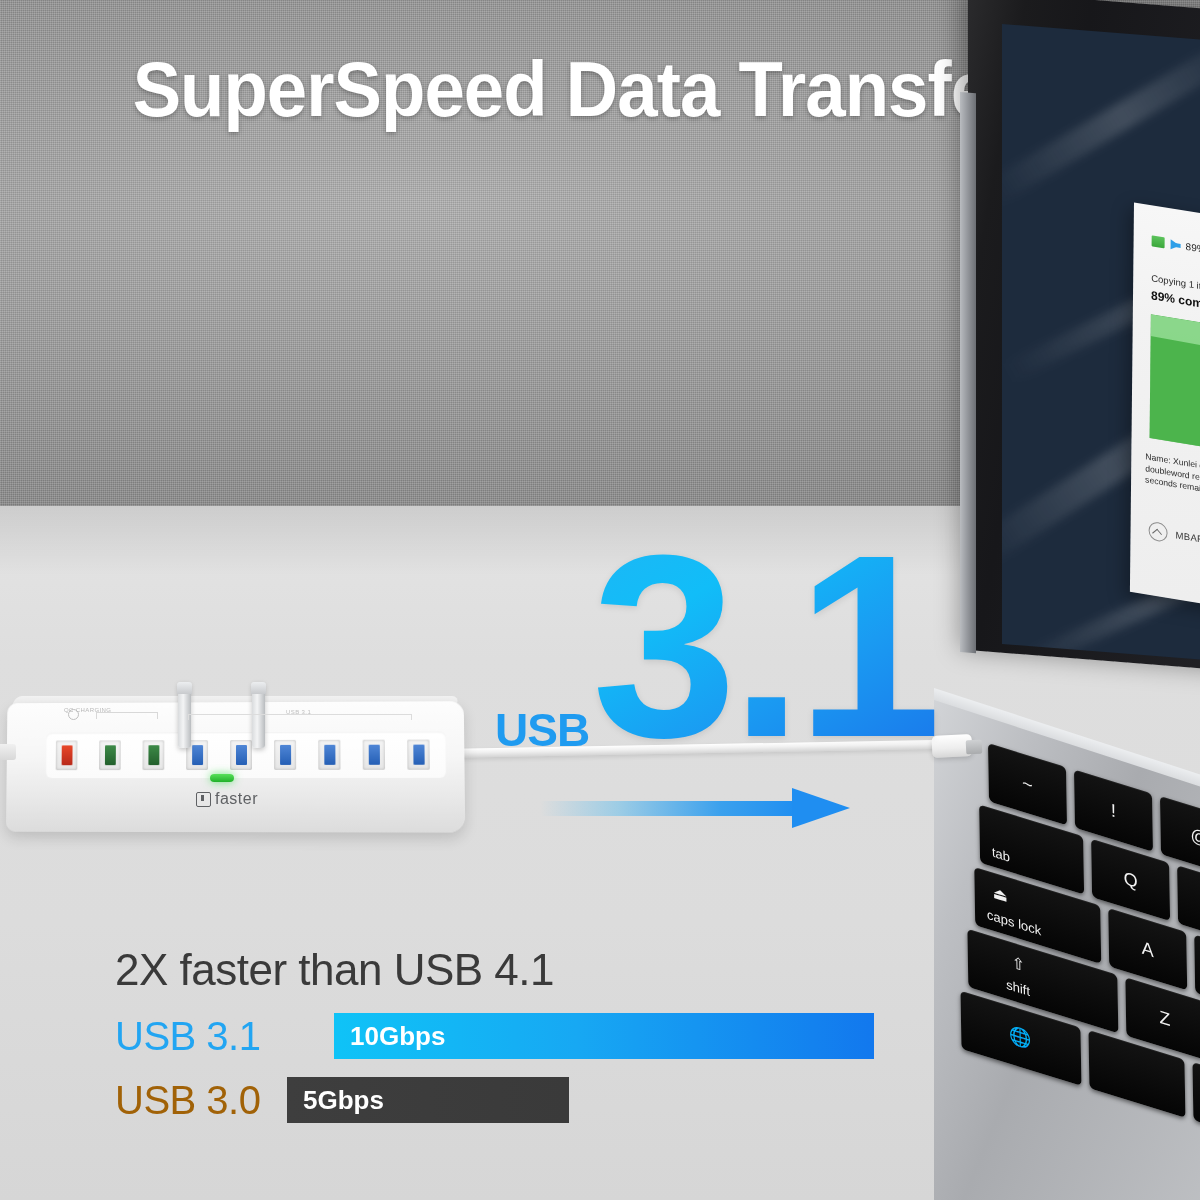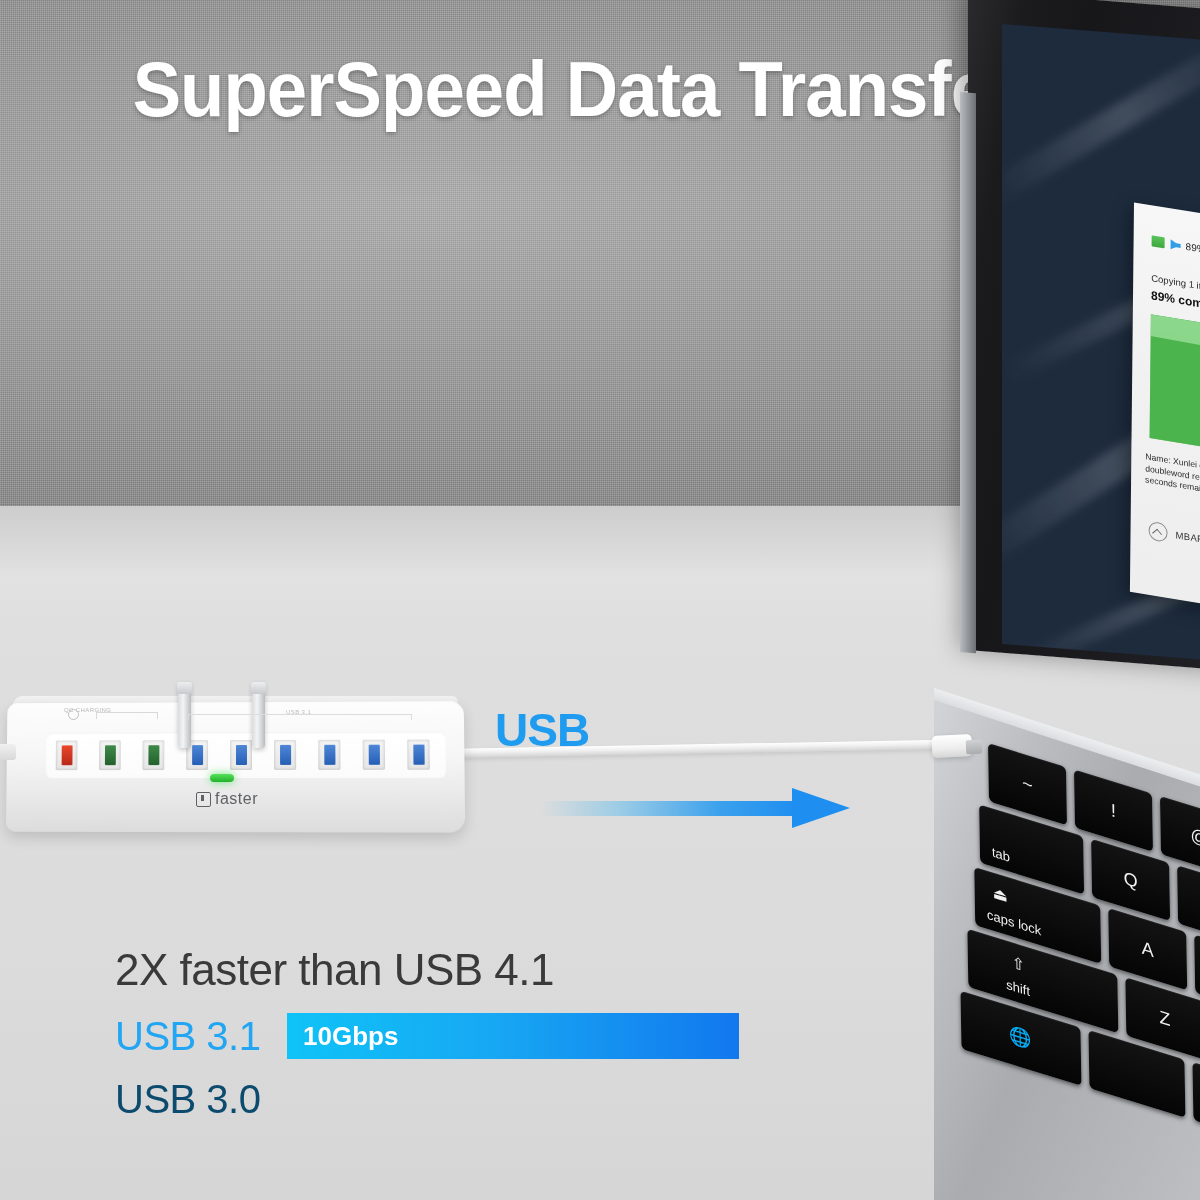--- a/index.html
+++ b/index.html
@@ -266,26 +266,26 @@
     border-top:20px solid transparent;border-bottom:20px solid transparent;
     border-left:58px solid #1f8ef1;
   }
 
   
   .compare{position:absolute;left:115px;top:945px;width:760px;}
   .compare-title{font-size:44px;color:#3a3a3a;letter-spacing:-.5px;}
   .row{display:flex;align-items:center;margin-top:18px;}
   .row-label{width:172px;font-size:40px;letter-spacing:-.5px;}
   .row-label.blue{color:#22a5f2;}
-  .row-label.dark{color:#0c4a6e;}
+  .row-label.dark{color:#a16207;}
   .bar{
     height:46px;display:flex;align-items:center;
     color:#ffffff;font-size:26px;font-weight:bold;padding-left:16px;box-sizing:border-box;
   }
-  .bar.b31{width:452px;background:linear-gradient(90deg,#0fc3f7 0%,#17a8f3 45%,#1278ee 100%);}
+  .bar.b31{width:540px;background:linear-gradient(90deg,#0fc3f7 0%,#17a8f3 45%,#1278ee 100%);margin-left:47px;}
   .bar.b30{width:282px;background:linear-gradient(90deg,#3e3e3e,#3a3a3a);}
 </style>
 </head>
 <body>
 
 <div id="stage">
 
   <div class="backdrop-top"></div>
   <div class="backdrop-bottom"></div>
   <div class="desk-shade"></div>
@@ -424,34 +424,38 @@
   <div class="hub-label-left">QC CHARGING</div>
   <div class="hub-bracket-r"></div>
   <div class="hub-label-right">USB 3.1</div>
   <div class="led"></div>
   <div class="brand">
     <div class="brand-mark"></div>
     <div>faster</div>
   </div>
 
   <div class="usb-word">USB</div>
+  <div class="big31">3.1</div>
 
   <div class="speed-arrow">
     <div class="tail"></div>
     <div class="head"></div>
   </div>
 
   <div class="compare">
     <div class="compare-title">2X faster than USB 4.1</div>
 
     <div class="row">
       <div class="row-label blue">USB 3.1</div>
       <div class="bar b31">
         <span>10Gbps</span>
       </div>
     </div>
 
     <div class="row">
       <div class="row-label dark">USB 3.0</div>
+      <div class="bar b30">
+        <span>5Gbps</span>
+      </div>
     </div>
   </div>
 
 </div>
 
 </body></html>

